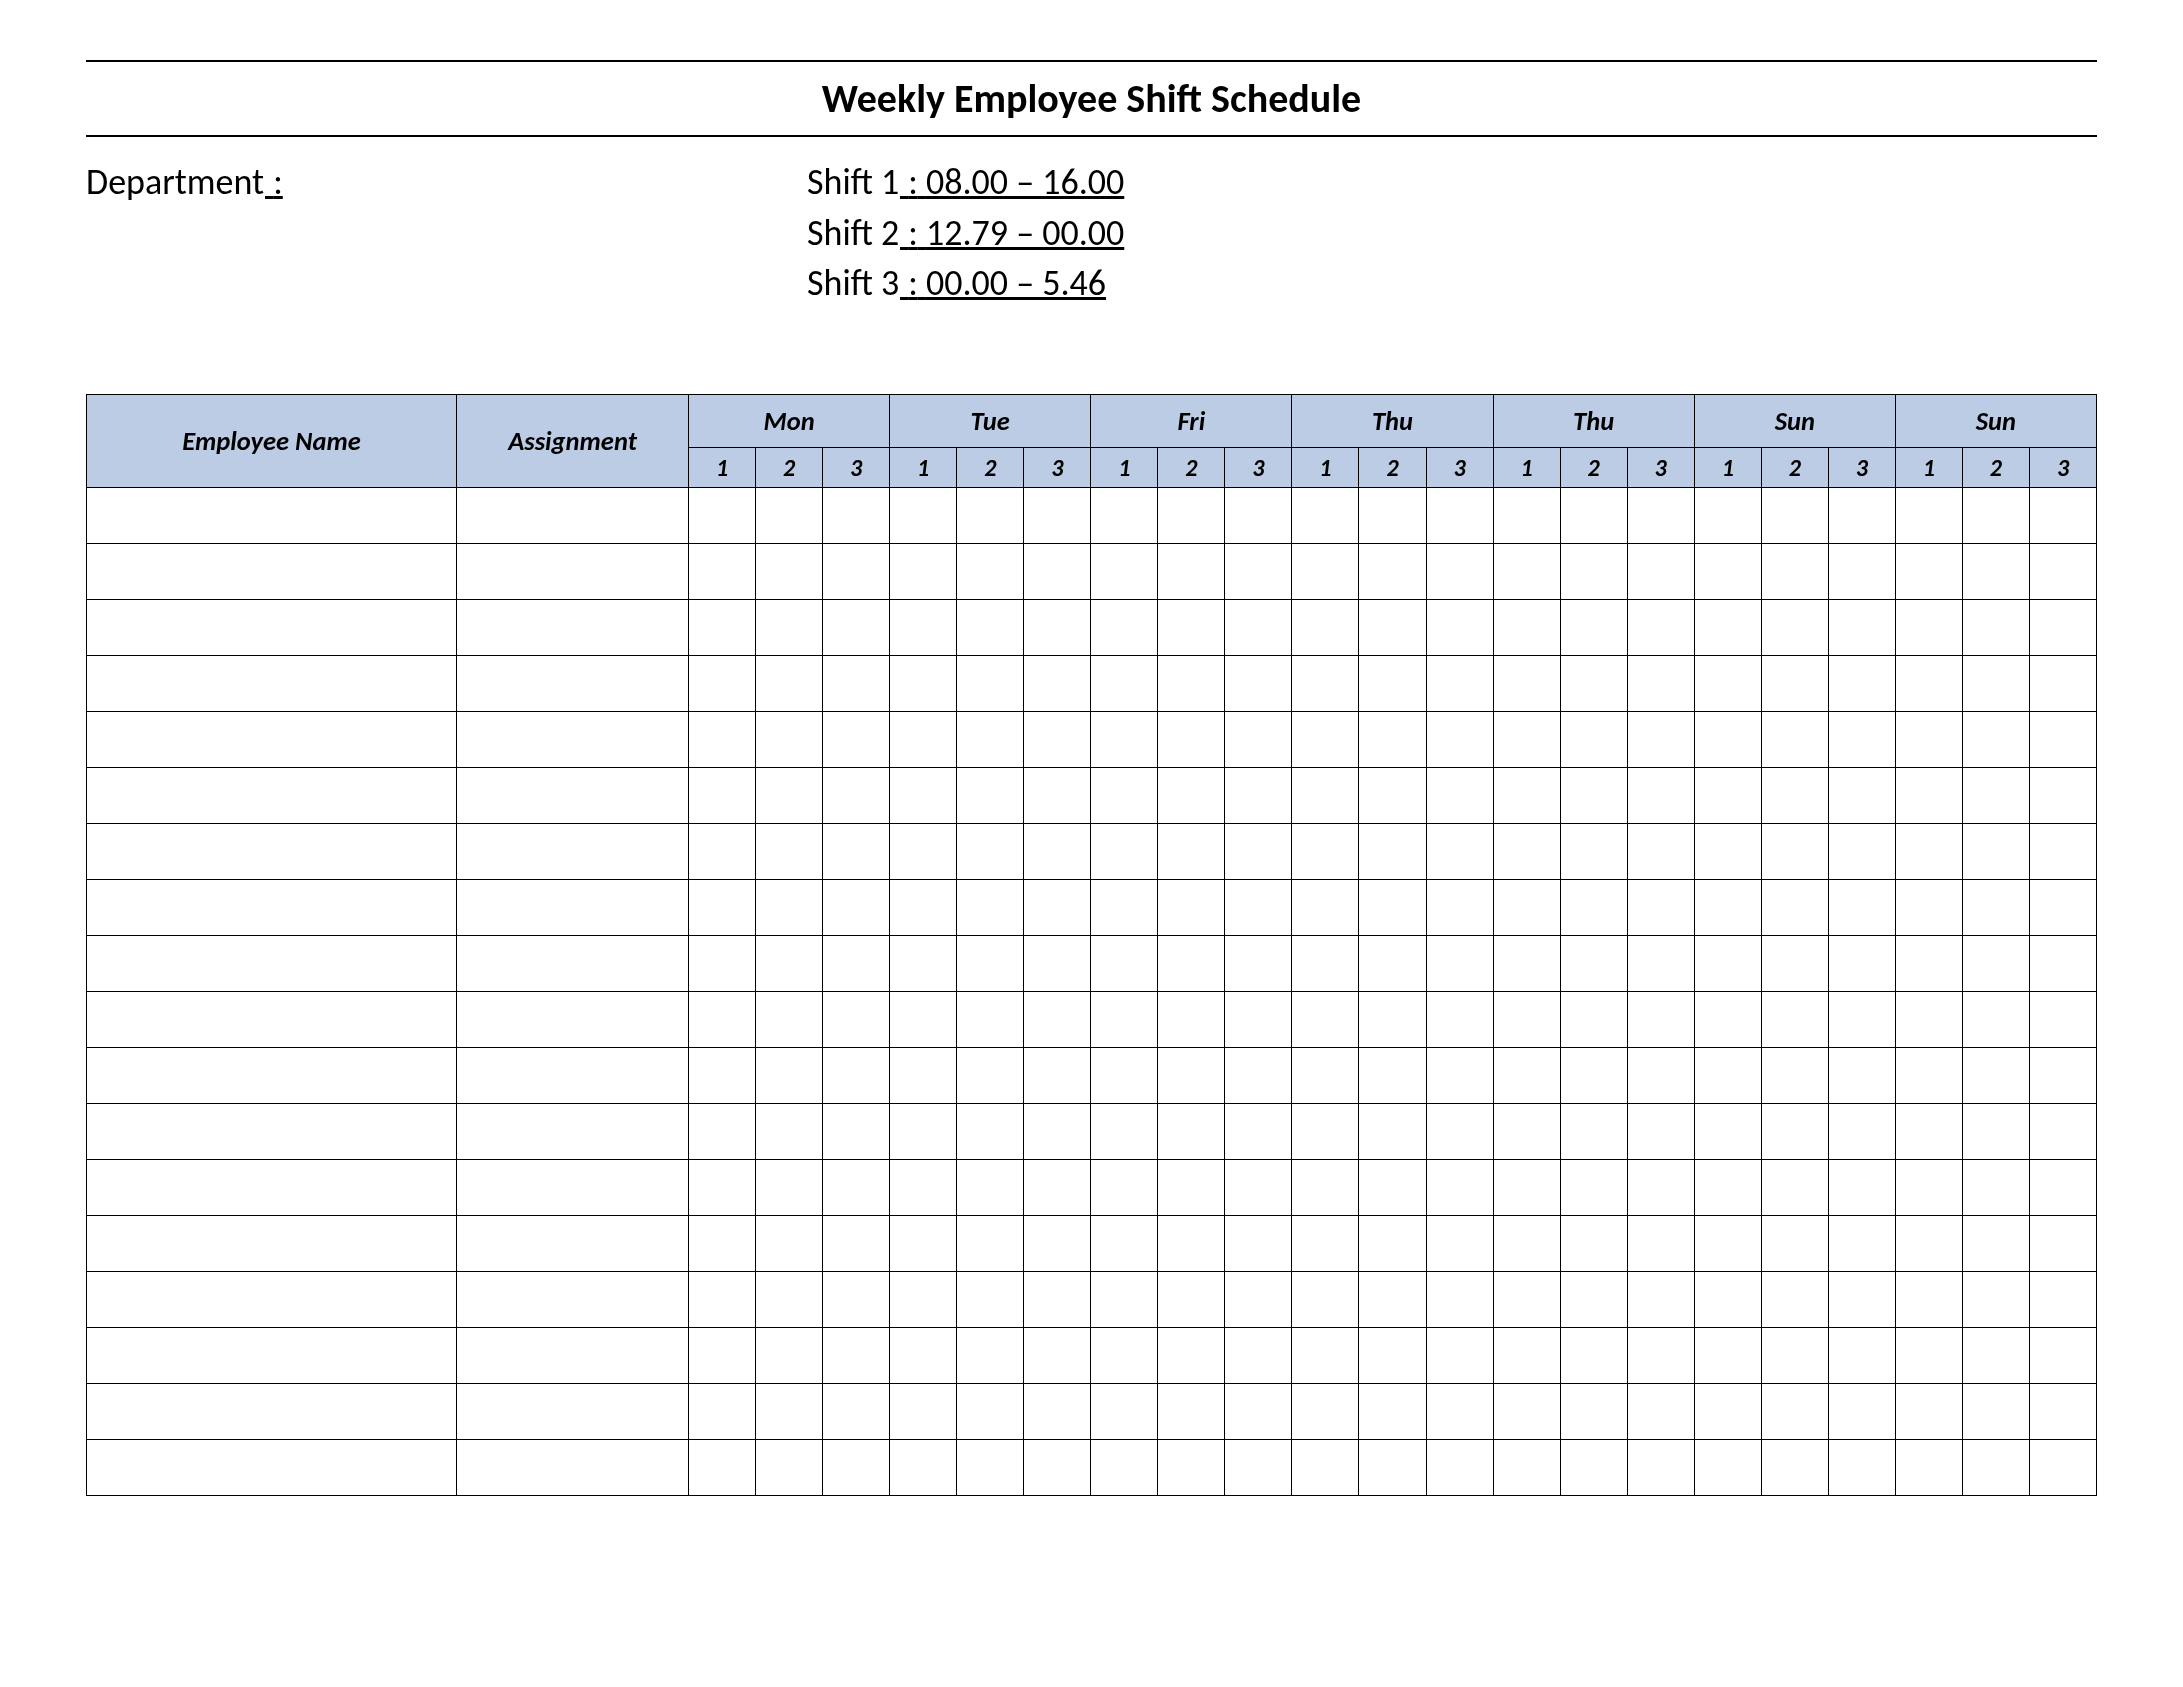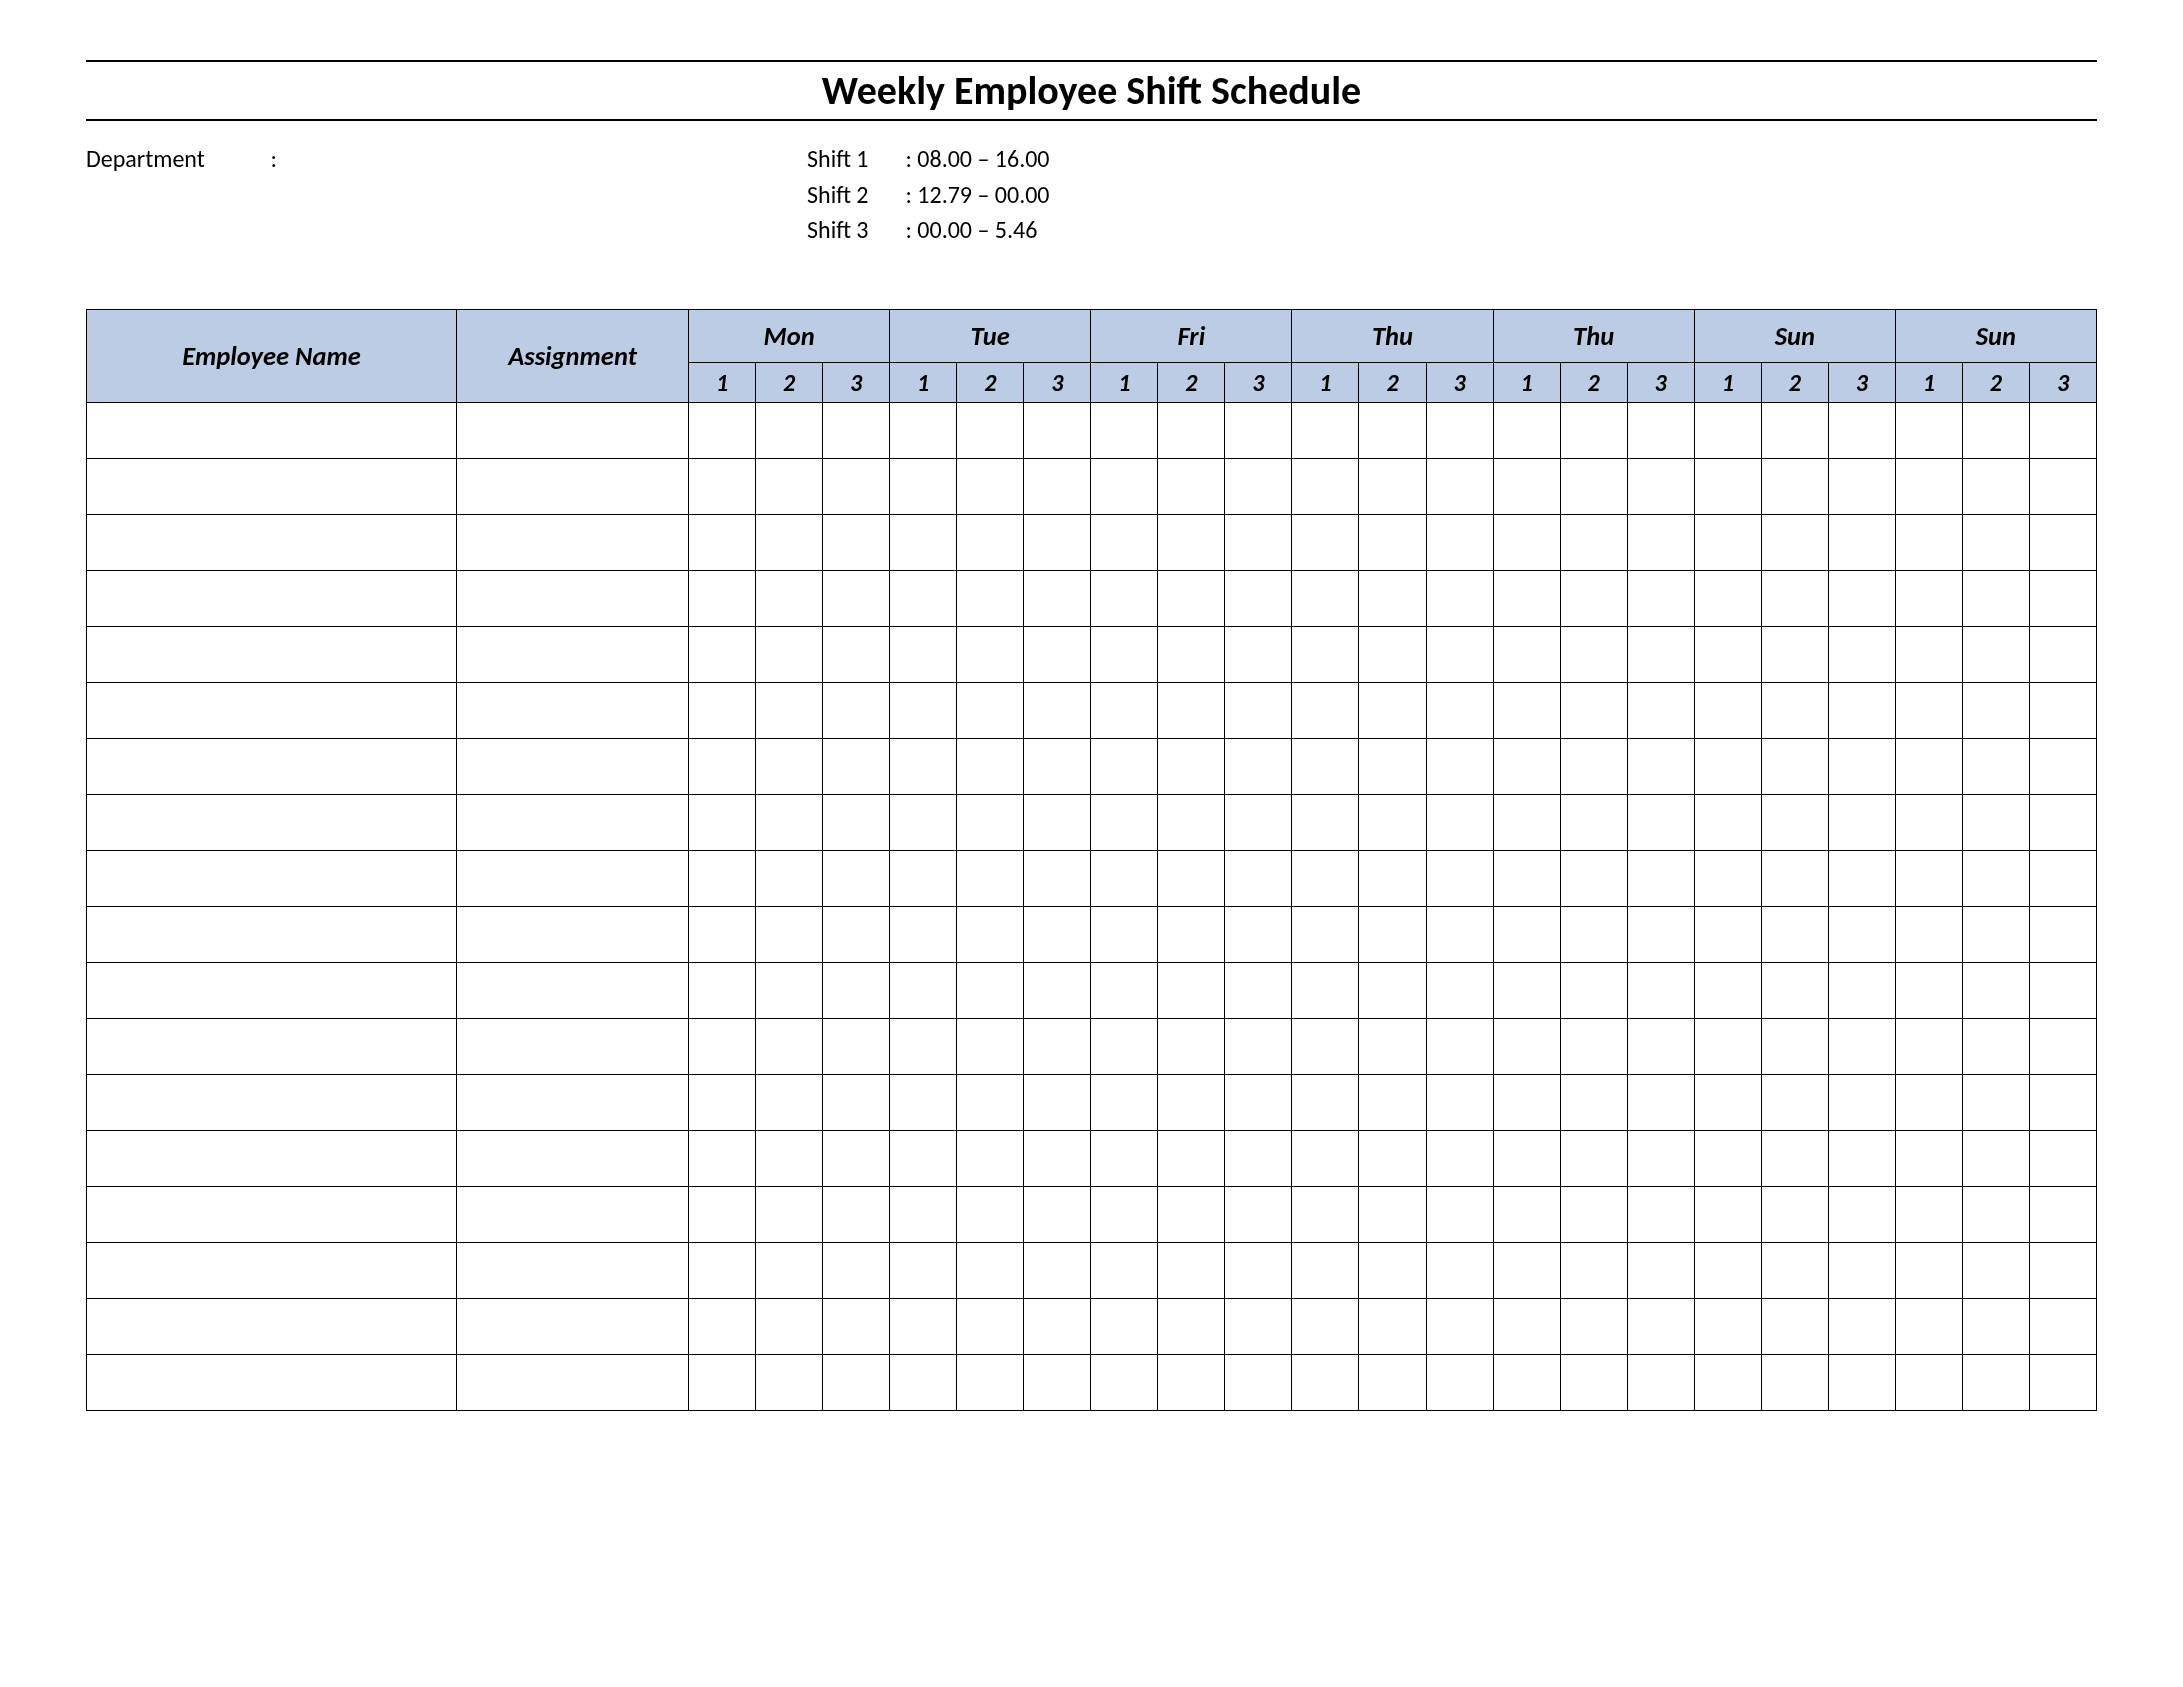--- a/index.html
+++ b/index.html
@@ -14,33 +14,34 @@
       height: 1687px;
       padding: 60px 86px;
     }
     .page {
       width: 100%;
     }
     .title-block {
       border-top: 2px solid #000;
       border-bottom: 2px solid #000;
       text-align: center;
-      padding: 4px 0;
+      padding: 12px 0;
       margin-bottom: 23px;
     }
     .title-block h1 {
       font-size: 40px;
       font-weight: bold;
       color: #000;
     }
     .meta-row {
       display: flex;
-      font-size: 24px;
+      font-size: 36px;
       color: #000;
-      margin-bottom: 58px;
+      margin-bottom: 82px;
+      text-decoration: underline;
     }
     .meta-left {
       width: 721px;
     }
     .meta-left .field {
       margin-bottom: 6.6px;
     }
     .meta-left .label {
       display: inline-block;
       width: 179px;

